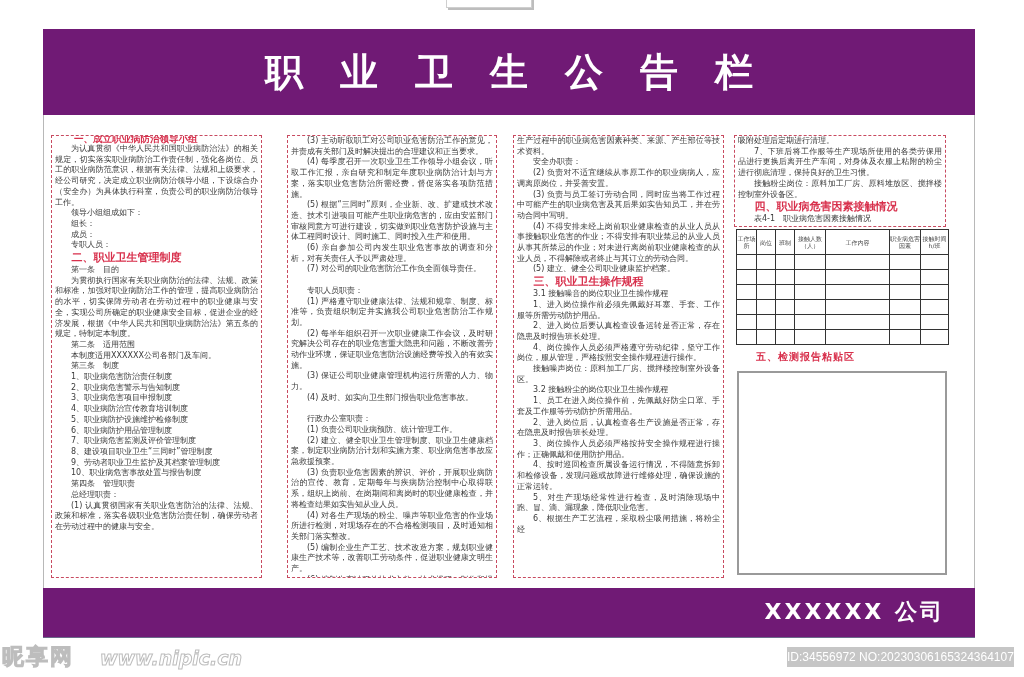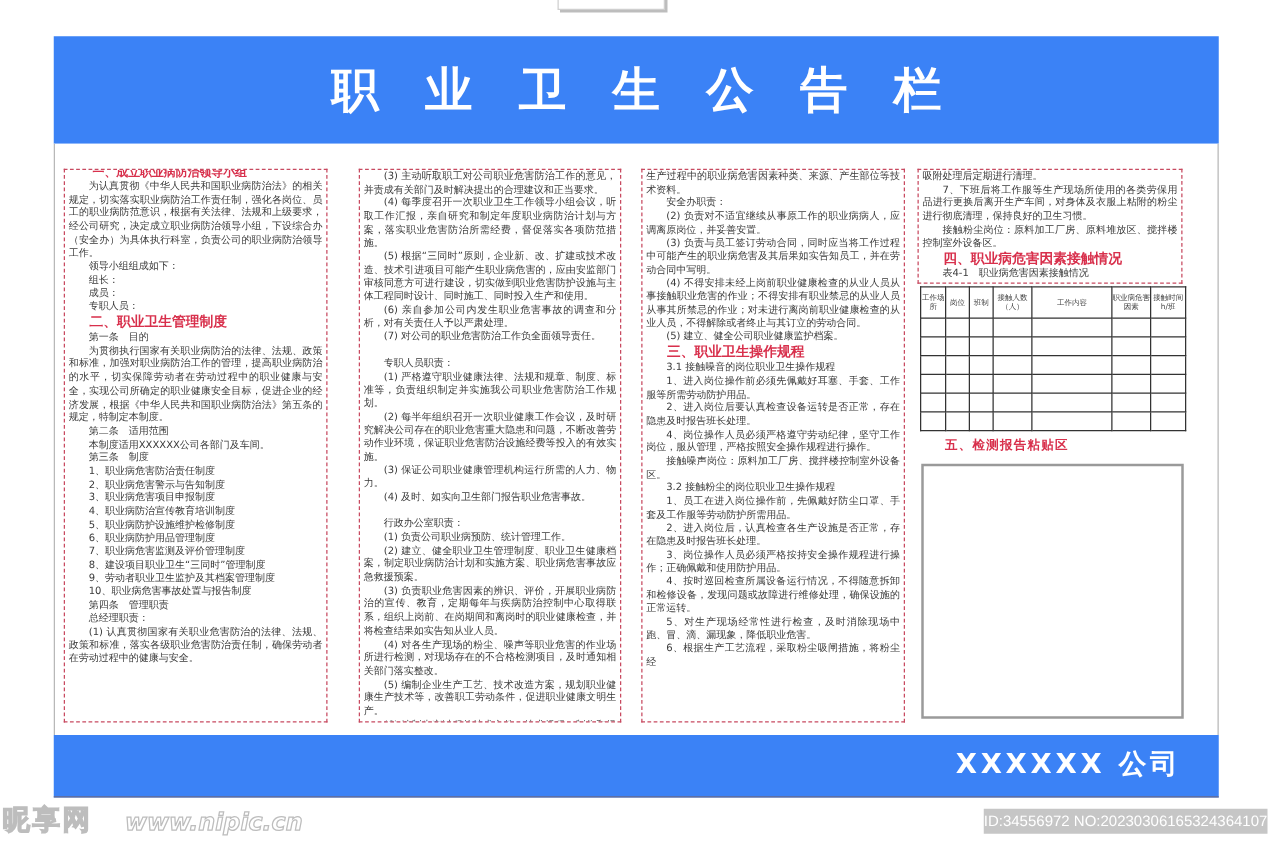--- a/index.html
+++ b/index.html
@@ -1,27 +1,27 @@
 <!DOCTYPE html>
 <html><head>
 <meta charset="utf-8">
 <style>
   html, body { margin:0; padding:0; }
   body { width:1024px; height:677px; position:relative; overflow:hidden; background:#ffffff;
          font-family:"DejaVu Sans","Liberation Sans",sans-serif; }
   .top-tab { position:absolute; left:446px; top:-2px; width:84px; height:8px; background:#fff;
              border:1px solid #cfcfcf; box-shadow:2px 2px 0 #bdbdbd; }
   .board { position:absolute; left:43px; top:29px; width:932px; height:608px; }
-  .board-header { position:absolute; left:0; top:0; width:932px; height:86px; background:#3b82f6;
+  .board-header { position:absolute; left:0; top:0; width:932px; height:86px; background:#701a75;
                   display:flex; align-items:center; justify-content:center; }
   .board-title { color:#fff; font-size:38px; font-weight:bold; letter-spacing:37px; padding-left:37px;
                  line-height:44px; white-space:nowrap; }
   .board-panel { position:absolute; left:0; top:86px; width:930px; height:473px; background:#fff;
                  border-left:1px solid #b8b8b8; border-right:1px solid #b8b8b8; }
-  .board-footer { position:absolute; left:0; top:559px; width:932px; height:49px; background:#3b82f6;
+  .board-footer { position:absolute; left:0; top:559px; width:932px; height:49px; background:#701a75;
                   border-bottom:1px solid #6a6a8a; }
   .company { position:absolute; right:30px; top:11px; color:#fff; font-size:22px; font-weight:bold;
              letter-spacing:3px; line-height:26px; white-space:nowrap; }
 
   .col { position:absolute; top:135px; height:443px; box-sizing:border-box; border:1px dashed #c84a60;
          padding:0 3px; overflow:hidden; font-size:8px; line-height:10.7px; color:#3a3a3a; text-align:justify; }
   .col p { margin:0; }
   .p { text-indent:2em; }
   .n { text-indent:0; }
   .gap { height:10.7px; }

